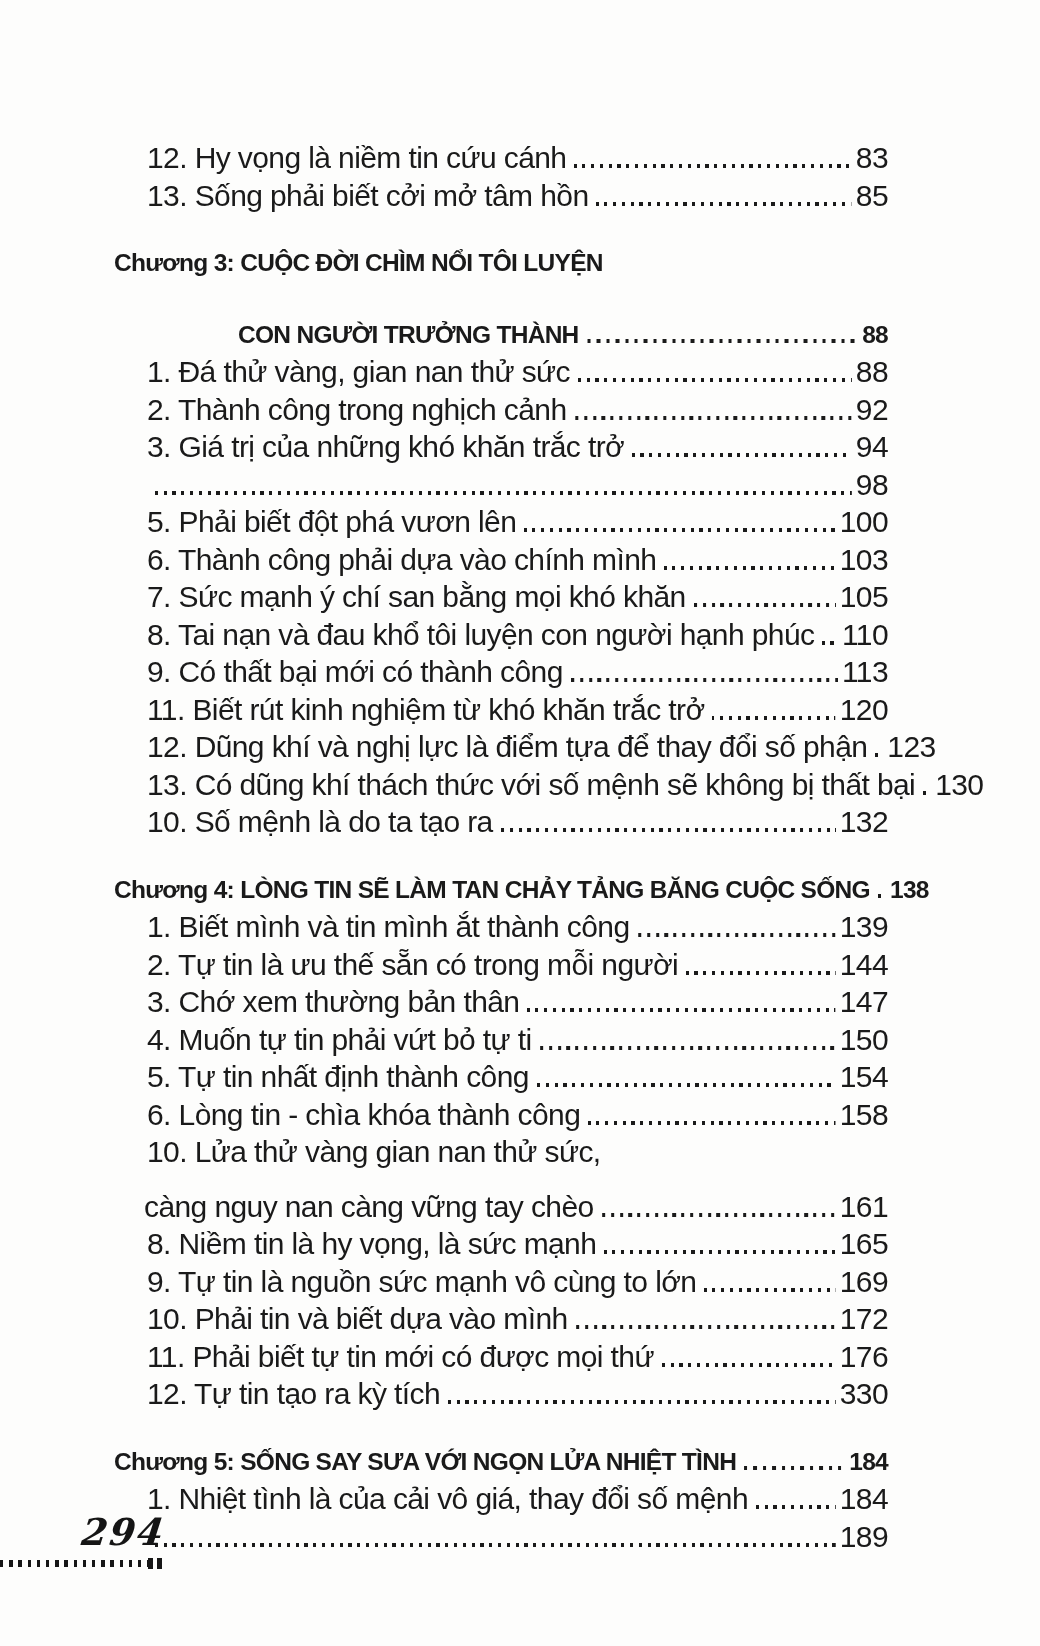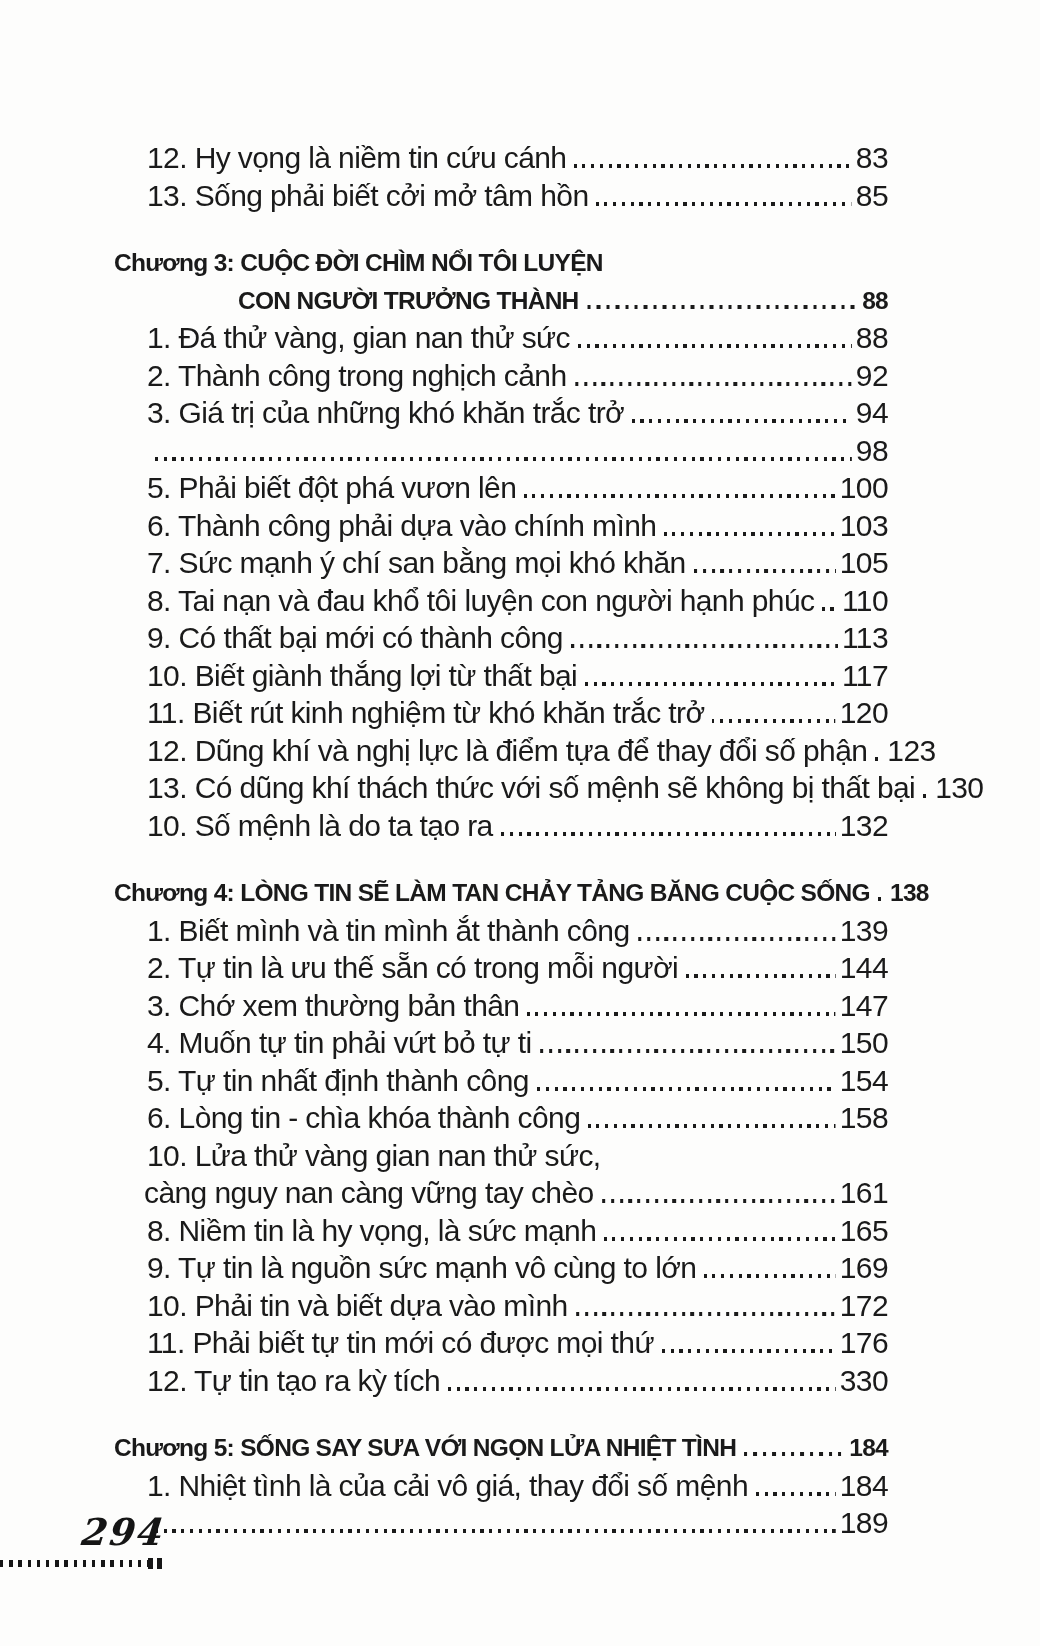--- a/index.html
+++ b/index.html
@@ -31,28 +31,28 @@
     align-self:baseline;
     margin:0 4px 0 8px;
     background-image:repeating-linear-gradient(to right,#1a1a1a 0 3.2px,transparent 3.2px 8.8px);
     background-position:right center;
   }
   .item,.item-first,.item-cont{
     font-size:30px;
     letter-spacing:-0.6px;
     padding-left:33px;
   }
-  .item-cont{padding-left:30px;}
+  .item-cont{padding-left:30px;margin-top:17px;}
   .chapter,.chapter2{
     font-weight:700;
     font-size:24.5px;
     letter-spacing:-0.7px;
   }
   .chapter{margin-top:30px;}
-  .chapter2{padding-left:124px;}
+  .chapter2{padding-left:124px;margin-top:34px;}
   .chapter .leader,.chapter2 .leader{
     background-image:repeating-linear-gradient(to right,#1a1a1a 0 3.4px,transparent 3.4px 9.4px);
   }
   .footer-num{
     position:absolute;
     left:82px;top:1510px;
     font-family:"DejaVu Serif",serif;
     font-style:italic;
     font-weight:700;
     font-size:37px;
@@ -135,25 +135,20 @@
         <span class="t">8. Tai nạn và đau khổ tôi luyện con người hạnh phúc</span>
         <span class="leader"></span>
         <span class="pg">110</span>
       </div>
       <div class="row item">
         <span class="t">9. Có thất bại mới có thành công</span>
         <span class="leader"></span>
         <span class="pg">113</span>
       </div>
       <div class="row item">
-        <span class="t">10. Biết giành thắng lợi từ thất bại</span>
-        <span class="leader"></span>
-        <span class="pg">117</span>
-      </div>
-      <div class="row item">
         <span class="t">11. Biết rút kinh nghiệm từ khó khăn trắc trở</span>
         <span class="leader"></span>
         <span class="pg">120</span>
       </div>
       <div class="row item">
         <span class="t">12. Dũng khí và nghị lực là điểm tựa để thay đổi số phận</span>
         <span class="leader"></span>
         <span class="pg">123</span>
       </div>
       <div class="row item">

